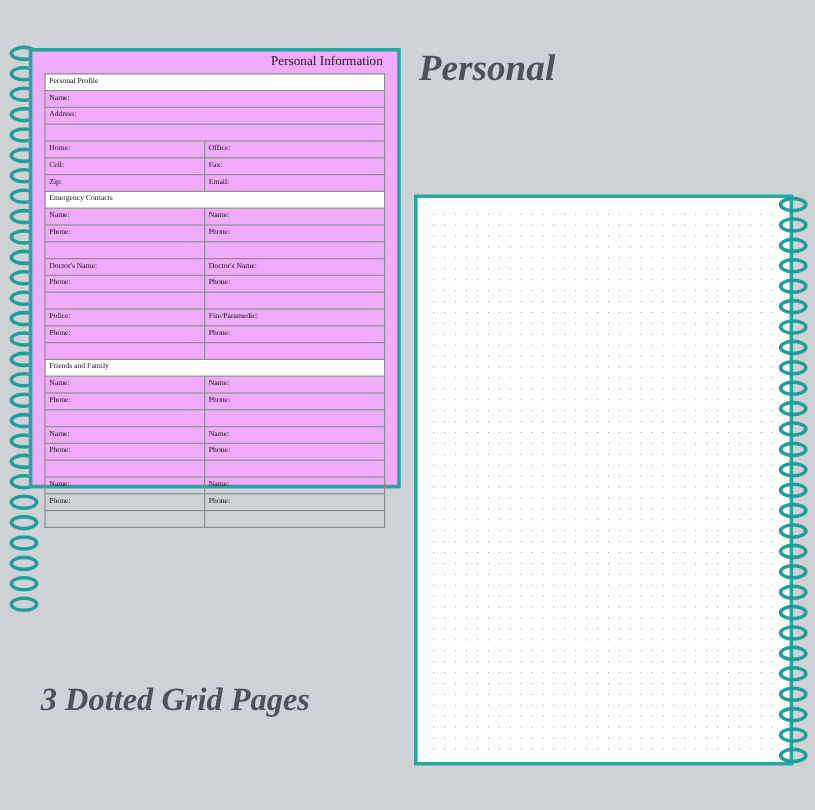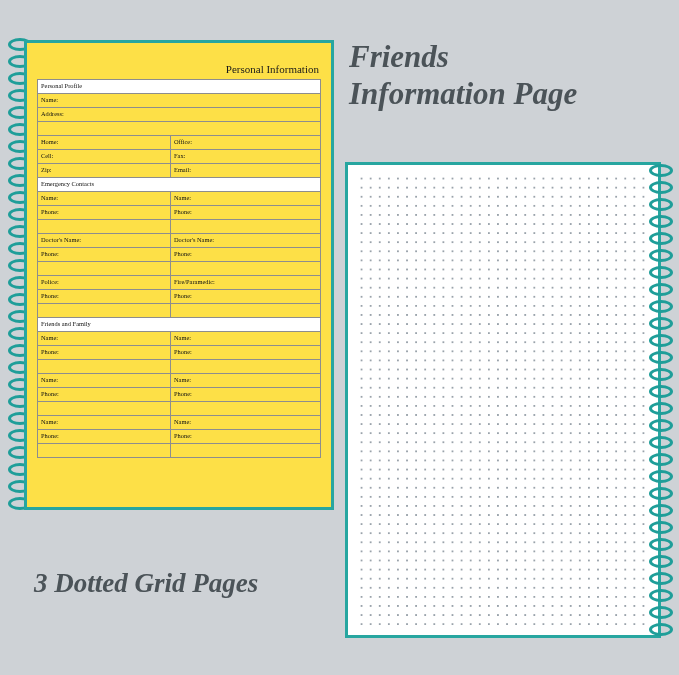--- a/index.html
+++ b/index.html
@@ -37,25 +37,25 @@
     border-radius: 50% / 50%;
     background: transparent;
     box-sizing: border-box;
   }
 
   #left-page {
     position: absolute;
     left: 16px;
     top: 4px;
     width: 310px;
-    height: 470px;
-    background: #fde047;
+    height: 367px;
+    background: #f0abfc;
     border: 3px solid #27a6a0;
     box-sizing: border-box;
-    padding: 20px 10px 10px 10px;
+    padding: 2px 10px 10px 10px;
   }
   #page-title {
     text-align: right;
     font-size: 11px;
     color: #1a1a1a;
     padding-right: 2px;
     padding-bottom: 4px;
     font-family: "Liberation Serif", serif;
   }
   table.form {
@@ -321,16 +321,15 @@
       <div class="spiral-ring" style="top: 376px; left: 0px;"></div>
       <div class="spiral-ring" style="top: 393px; left: 0px;"></div>
       <div class="spiral-ring" style="top: 410px; left: 0px;"></div>
       <div class="spiral-ring" style="top: 427px; left: 0px;"></div>
       <div class="spiral-ring" style="top: 444px; left: 0px;"></div>
       <div class="spiral-ring" style="top: 461px; left: 0px;"></div>
     </div>
 </div>
 
 <div id="heading">
-  <div>Friends</div>
-  <div>Information Page</div>
+  <div>Personal</div>
 </div>
 <div id="subcaption">3 Dotted Grid Pages</div>
 
 </body></html>

